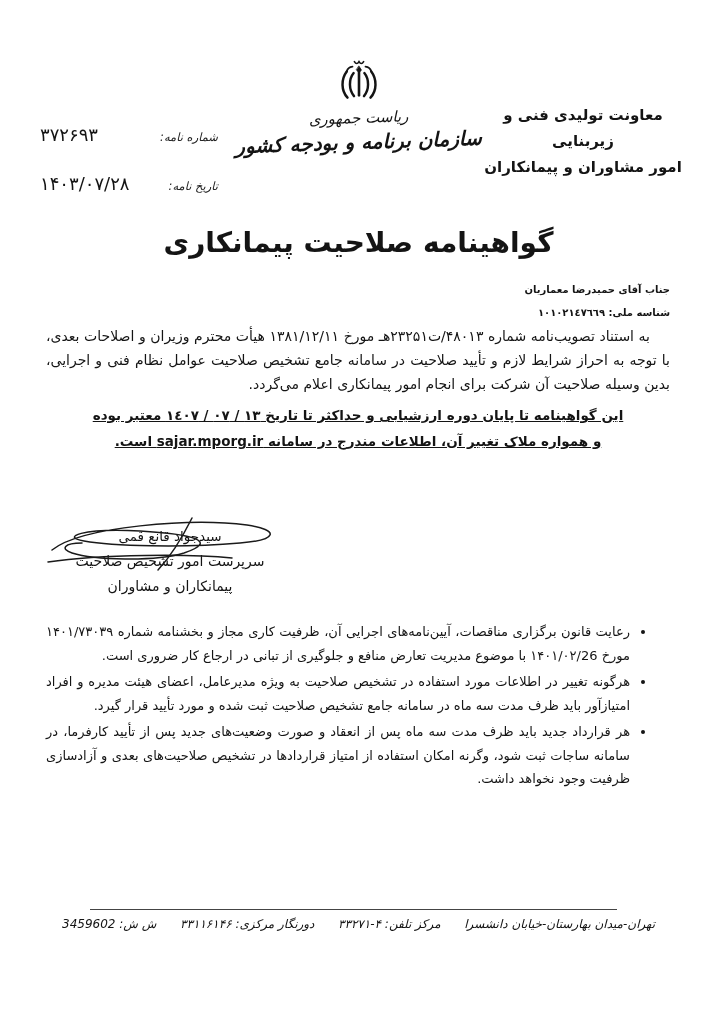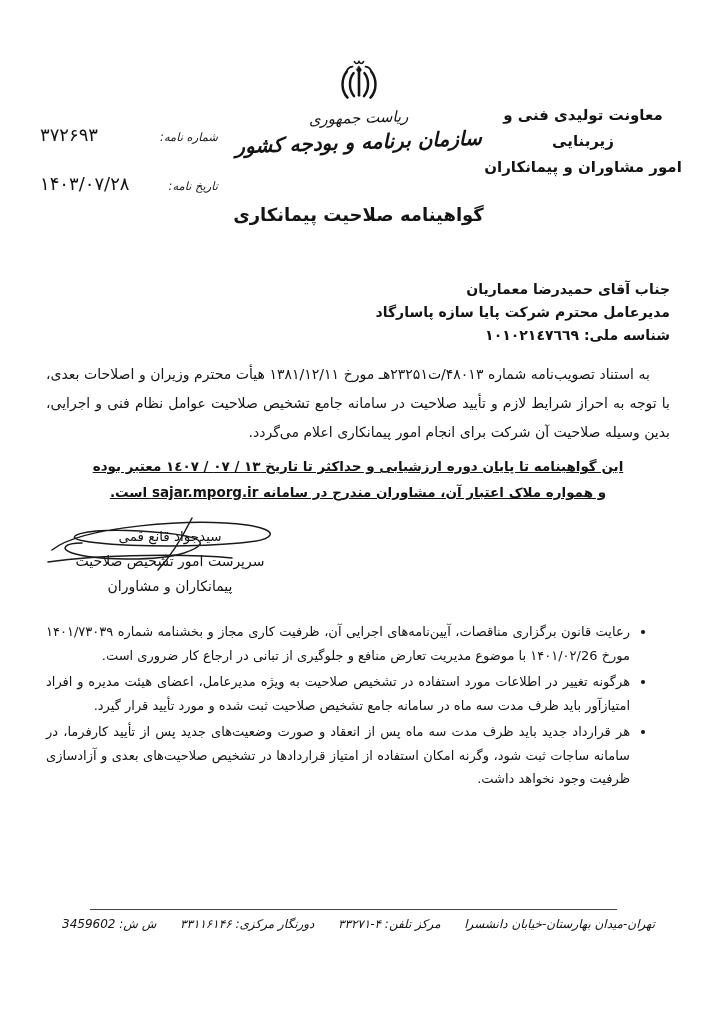--- a/index.html
+++ b/index.html
@@ -30,29 +30,29 @@
   .num-block { position:absolute; top:106px; left:40px; width:178px; font-size:13px; }
   .num-row {
     display:flex; justify-content:space-between; align-items:baseline;
     margin-bottom:10px;
   }
   .num-label { font-style:italic; font-size:11.5px; color:#222;margin-top:24px; }
   .num-value { font-size:18px; letter-spacing:1px; }
 
   
   .doc-title {
-    position:absolute; top:204px; left:0; right:0;
-    text-align:center; font-size:18px; font-weight:bold;
+    position:absolute; top:226px; left:0; right:0;
+    text-align:center; font-size:28px; font-weight:bold;
   }
 
   
   .content { position:absolute; top:278px; right:47px; left:46px; }
-  .recipient { font-weight:bold; font-size:14px; line-height:23px; }
+  .recipient { font-weight:bold; font-size:10px; line-height:23px; }
   .main-paragraph {
-    margin-top:13px; font-size:14px; line-height:29px;
+    font-size:14px; line-height:24px;
     text-align:justify; text-indent:20px;
   }
   .validity {
     margin-top:6px; text-align:center; font-weight:bold;
     font-size:13.5px; line-height:26px;text-decoration:underline;
   }
 
   
   .signature-block {
     position:absolute; top:524px; left:48px; width:244px;
@@ -118,29 +118,28 @@
       <span class="num-label">تاریخ نامه:</span>
       <span class="num-value">۱۴۰۳/۰۷/۲۸</span>
     </div>
   </div>
 
   <h1 class="doc-title">گواهینامه صلاحیت پیمانکاری</h1>
 
   <div class="content">
     <div class="recipient">
       <div>جناب آقای حمیدرضا معماریان</div>
-      <div>مدیرعامل محترم شرکت پایا سازه پاسارگاد</div>
       <div>شناسه ملی: ۱۰۱۰۲۱٤۷٦٦۹</div>
     </div>
 
     <p class="main-paragraph">به استناد تصویب‌نامه شماره ۴۸۰۱۳/ت۲۳۲۵۱هـ مورخ ۱۳۸۱/۱۲/۱۱ هیأت محترم وزیران و اصلاحات بعدی، با توجه به احراز شرایط لازم و تأیید صلاحیت در سامانه جامع تشخیص صلاحیت عوامل نظام فنی و اجرایی، بدین وسیله صلاحیت آن شرکت برای انجام امور پیمانکاری اعلام می‌گردد.</p>
 
     <div class="validity">
       <div>این گواهینامه تا پایان دوره ارزشیابی و حداکثر تا تاریخ ۱۳ / ۰۷ / ۱٤۰۷ معتبر بوده</div>
-      <div>و همواره ملاک اعتبار آن، مشاوران مندرج در سامانه sajar.mporg.ir است.</div>
+      <div>و همواره ملاک تغییر آن، اطلاعات مندرج در سامانه sajar.mporg.ir است.</div>
     </div>
   </div>
 
   <div class="signature-block">
     <svg class="signature-scribble" width="256" height="74" viewBox="0 0 256 74" aria-hidden="true">
       <g fill="none" stroke="#1a1a1a" stroke-width="1.5" stroke-linecap="round">
         <path d="M10 40 C40 16 150 8 205 15 C238 20 236 30 198 33 C140 38 70 36 42 31 C18 27 40 18 98 21 C150 24 178 31 142 43 C112 52 52 50 30 43 C18 39 22 33 40 33"></path>
         <path d="M150 8 C142 24 130 45 116 60"></path>
         <path d="M6 52 C60 44 150 44 190 48"></path>
       </g>

